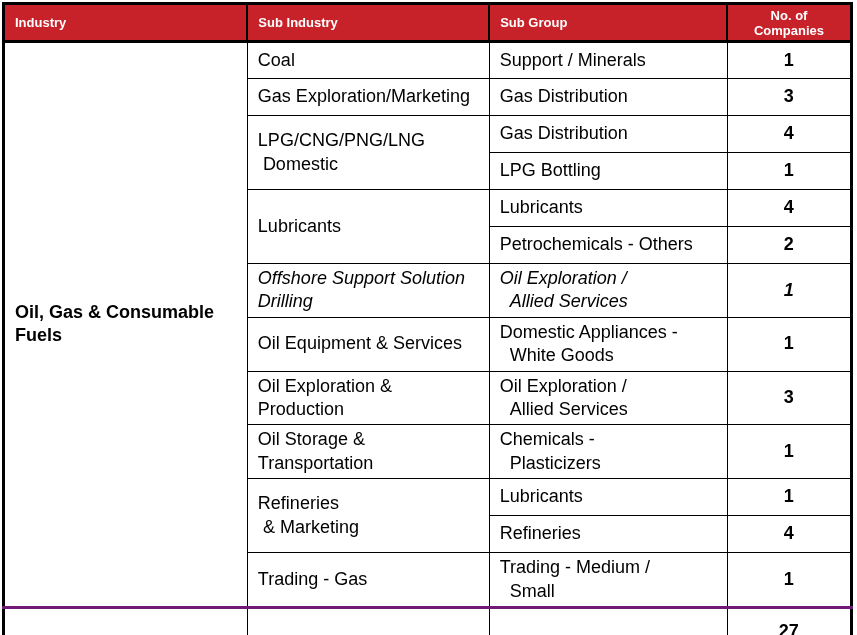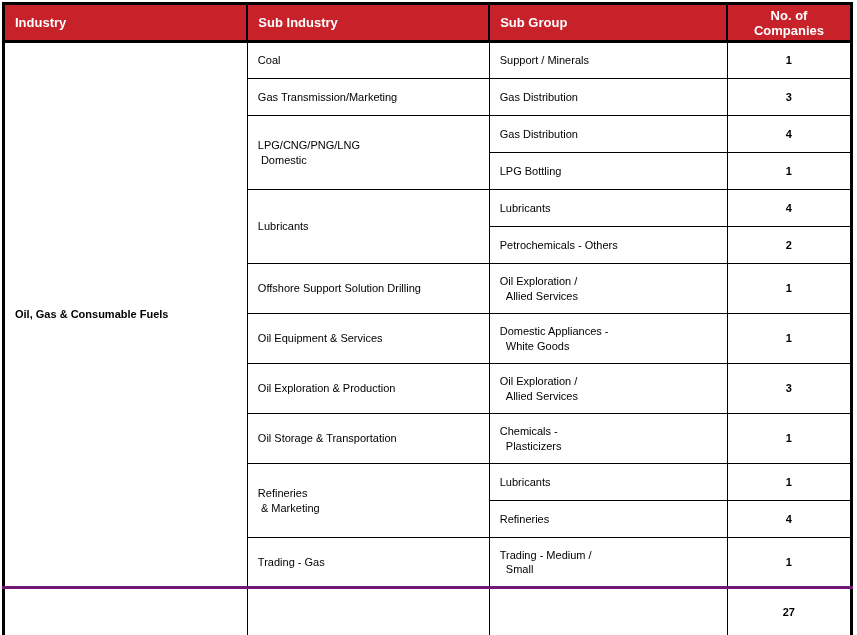--- a/index.html
+++ b/index.html
@@ -31,21 +31,21 @@
     font-size: 13px;
     font-weight: bold;
     text-align: left;
     padding: 2px 8px 2px 10px;
     border: 2px solid #000000;
     border-bottom: 3px solid #000000;
   }
   th.num { text-align: center; padding: 2px 13px; }
   td {
     border: 1px solid #000000;
-    font-size: 11px;
+    font-size: 18px;
     line-height: 1.3;
     padding: 3px 8px 3px 10px;
     vertical-align: middle;
     white-space: pre-wrap;
     background: #ffffff;
   }
   td.num {
     text-align: center;
     font-weight: bold;
     padding: 3px 4px;
@@ -78,21 +78,21 @@
     </tr>
   </thead>
   <tbody id="tbody">
       <tr style="height: 37px;">
         <td class="industry" rowspan="13">Oil, Gas &amp; Consumable Fuels</td>
         <td rowspan="1">Coal</td>
         <td>Support / Minerals</td>
         <td class="num">1</td>
       </tr>
       <tr style="height: 37px;">
-        <td rowspan="1">Gas Transmission/Marketing</td>
+        <td rowspan="1">Gas Exploration/Marketing</td>
         <td>Gas Distribution</td>
         <td class="num">3</td>
       </tr>
       <tr style="height: 37px;">
         <td rowspan="2">LPG/CNG/PNG/LNG
  Domestic</td>
         <td>Gas Distribution</td>
         <td class="num">4</td>
       </tr>
       <tr style="height: 37px;">
@@ -101,21 +101,21 @@
       </tr>
       <tr style="height: 37px;">
         <td rowspan="2">Lubricants</td>
         <td>Lubricants</td>
         <td class="num">4</td>
       </tr>
       <tr style="height: 37px;">
         <td>Petrochemicals - Others</td>
         <td class="num">2</td>
       </tr>
-      <tr style="height: 50px;">
+      <tr style="height: 50px; font-style: italic;">
         <td rowspan="1">Offshore Support Solution Drilling</td>
         <td>Oil Exploration /
   Allied Services</td>
         <td class="num">1</td>
       </tr>
       <tr style="height: 50px;">
         <td rowspan="1">Oil Equipment &amp; Services</td>
         <td>Domestic Appliances -
   White Goods</td>
         <td class="num">1</td>

